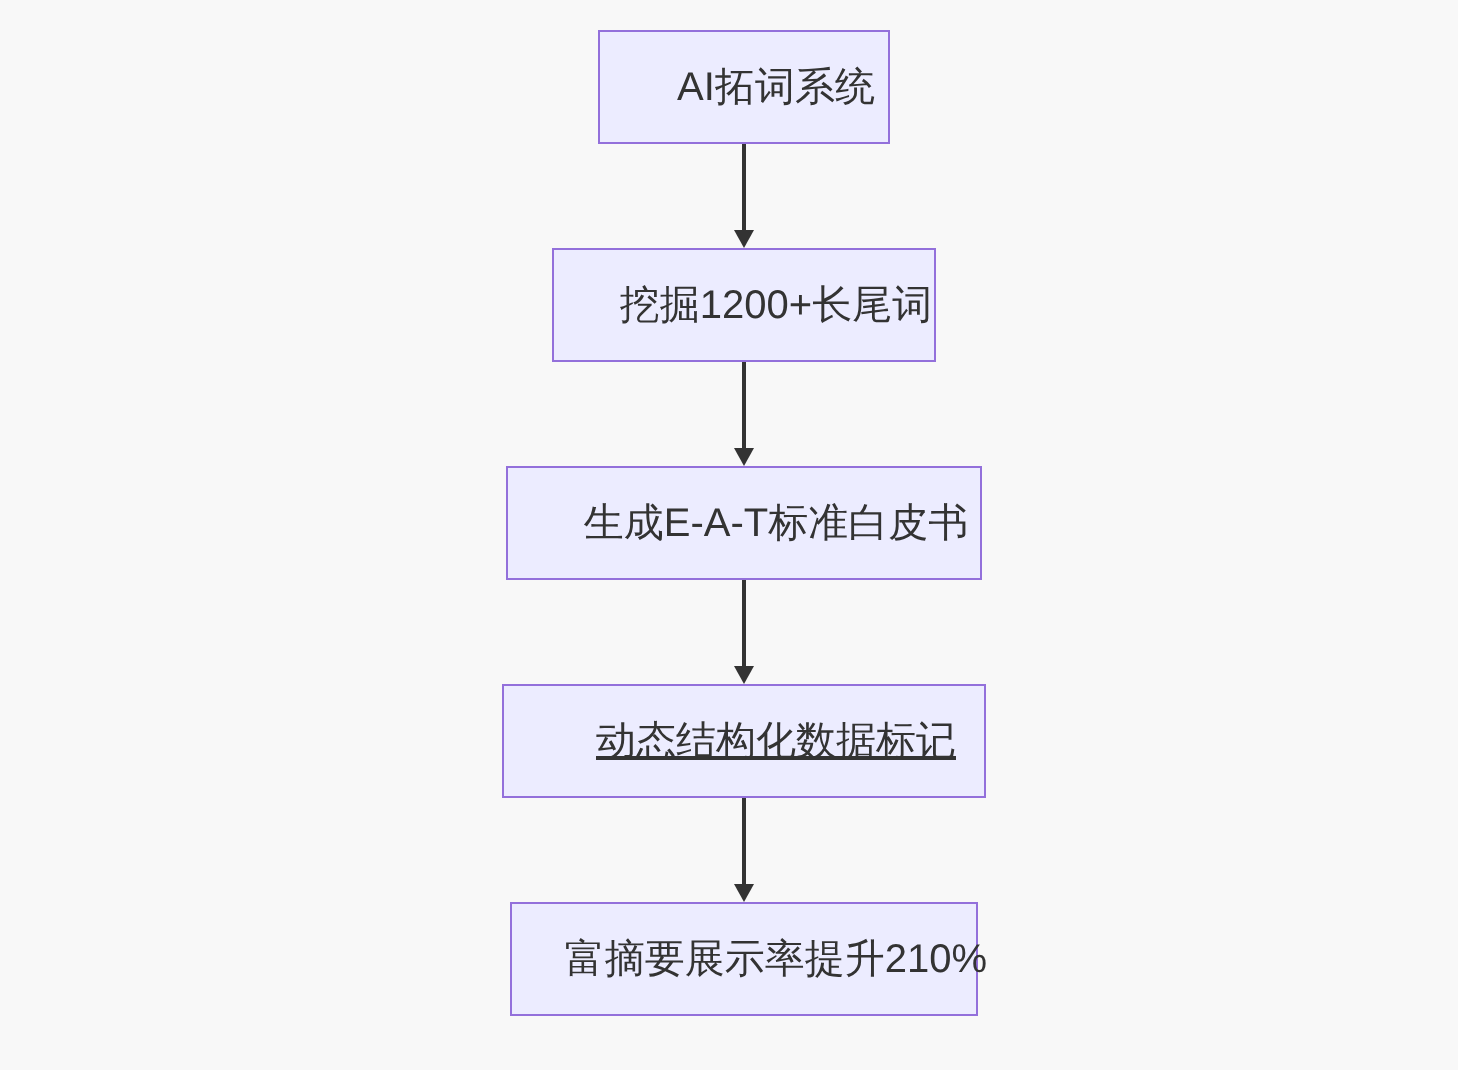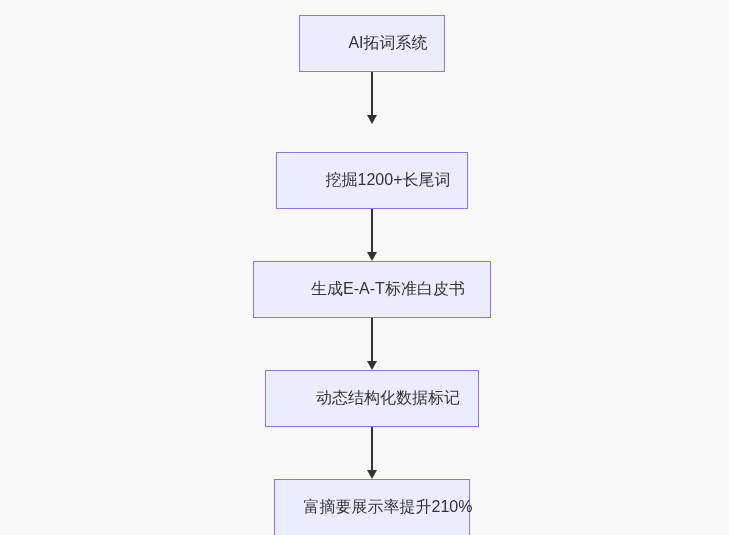--- a/index.html
+++ b/index.html
@@ -29,29 +29,29 @@
   }
   .node {
     box-sizing: border-box;
     height: 57px;
     display: flex;
     align-items: center;
     justify-content: center;
     background: #ececff;
     border: 1px solid #9370db;
     color: #333333;
-    font-size: 16px;
+    font-size: 20px;
     white-space: nowrap;
     padding-left: 32px;
   }
   .node.n1 { width: 146px; }
-  .node.n2 { width: 192px; margin-top: 28px; }
+  .node.n2 { width: 192px; }
   .node.n3 { width: 238px; }
-  .node.n4 { width: 214px; }
-  .node.n5 { width: 196px; }
+  .node.n4 { width: 242px; text-decoration: underline; }
+  .node.n5 { width: 234px; }
   .edge {
     height: 52px;
     display: flex;
     flex-direction: column;
     align-items: center;
   }
   .edge-line {
     width: 2px;
     flex: 1 1 auto;
     background: #333333;

